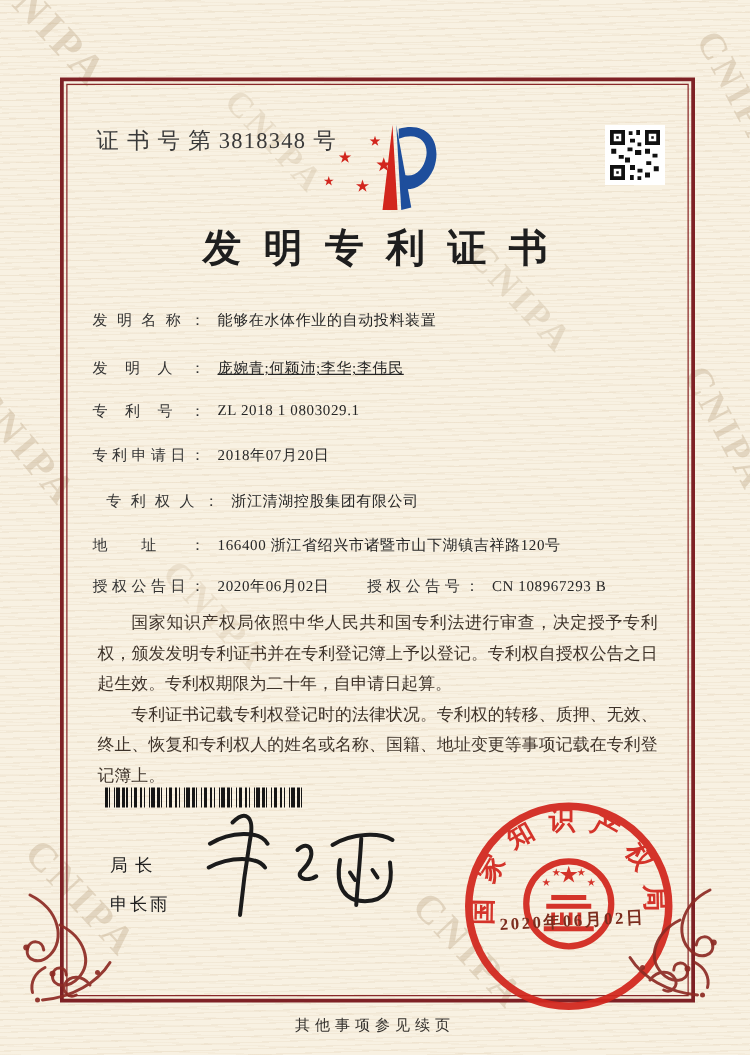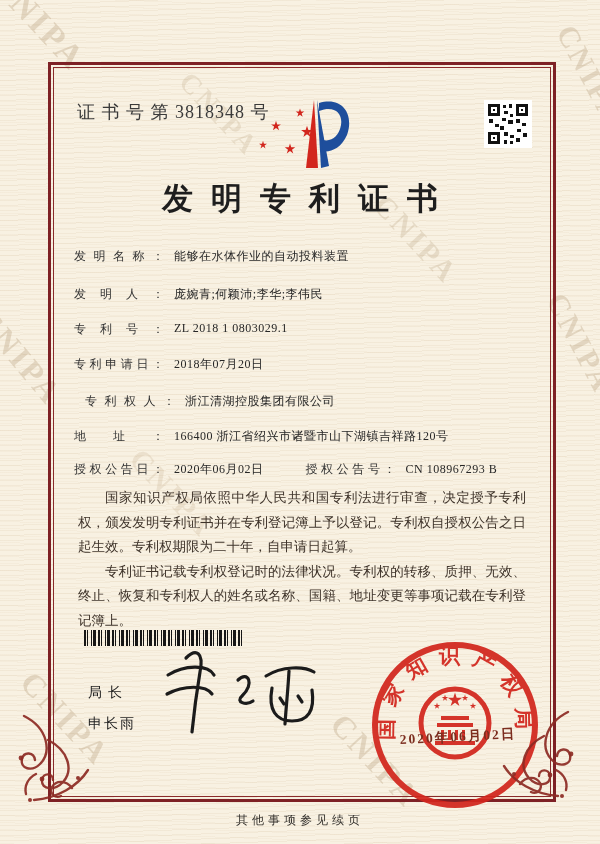--- a/index.html
+++ b/index.html
@@ -30,23 +30,23 @@
   
   .cert-no{position:absolute;left:77px;top:100px;font-size:18px;letter-spacing:1px;color:#3a3a3a;}
   .logo{position:absolute;left:250px;top:92px;}
   .qr{position:absolute;left:484px;top:100px;width:48px;height:48px;background:#fff;padding:2px;box-sizing:border-box;}
   .title{position:absolute;left:0;top:178px;width:100%;text-align:center;font-size:31px;font-weight:700;
          letter-spacing:18px;text-indent:18px;color:#1e1e1e;}
   
   .row{position:absolute;left:74px;font-size:12px;white-space:nowrap;color:#262626;}
   .flabel{display:inline-block;width:90px;text-align:justify;text-align-last:justify;color:#333;vertical-align:top;}
   .fval{margin-left:10px;letter-spacing:0.5px;}
-  .r0{top:248px;} .r1{top:286px;} .r2{top:321px;} .r3{top:356px;}
+  .r0{top:248px;} .r1{top:286px;text-decoration:underline;} .r2{top:321px;} .r3{top:356px;}
   .r4{top:393px;margin-left:11px;} .r5{top:428px;} .r6{top:461px;}
-  .pair2{margin-left:42px;}
+  .pair2{margin-left:30px;}
   
   .legal{position:absolute;left:78px;top:486px;width:448px;font-size:13.5px;line-height:1.82;
          color:#3e332a;text-align:justify;}
   .legal p{margin:0;text-indent:2em;}
   
   .barcode{position:absolute;left:84px;top:630px;width:158px;height:16px;
     background:repeating-linear-gradient(90deg,#161616 0 2px,transparent 2px 3px,#161616 3px 4px,transparent 4px 7px,#161616 7px 8px,transparent 8px 9px,#161616 9px 12px,transparent 12px 14px);}
   
   .director{position:absolute;left:88px;top:684px;font-size:14px;color:#222;}
   .director .t1{letter-spacing:6px;display:block;}

